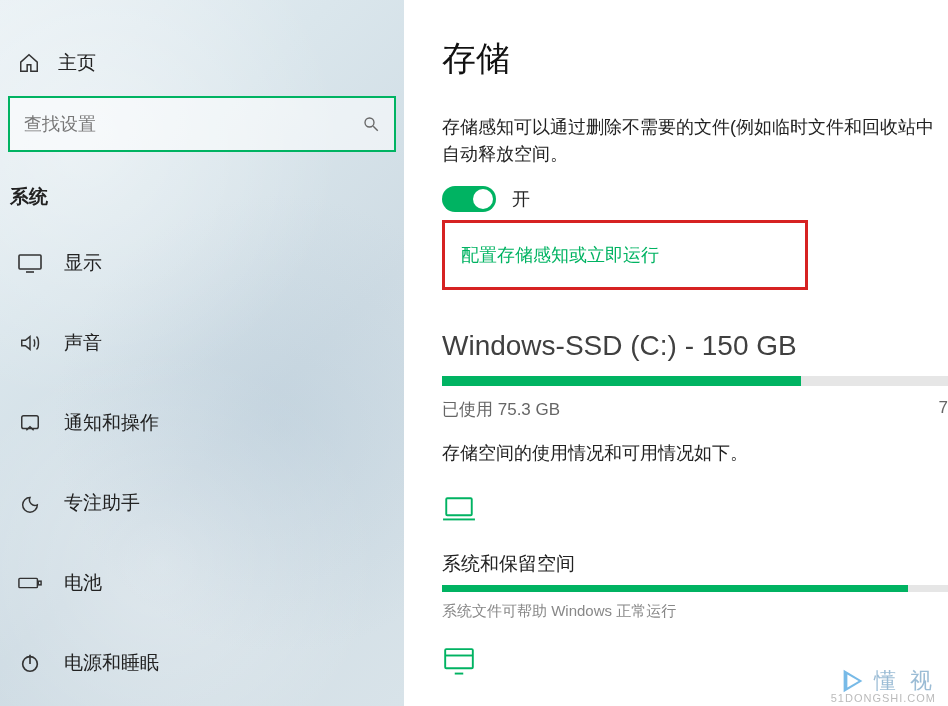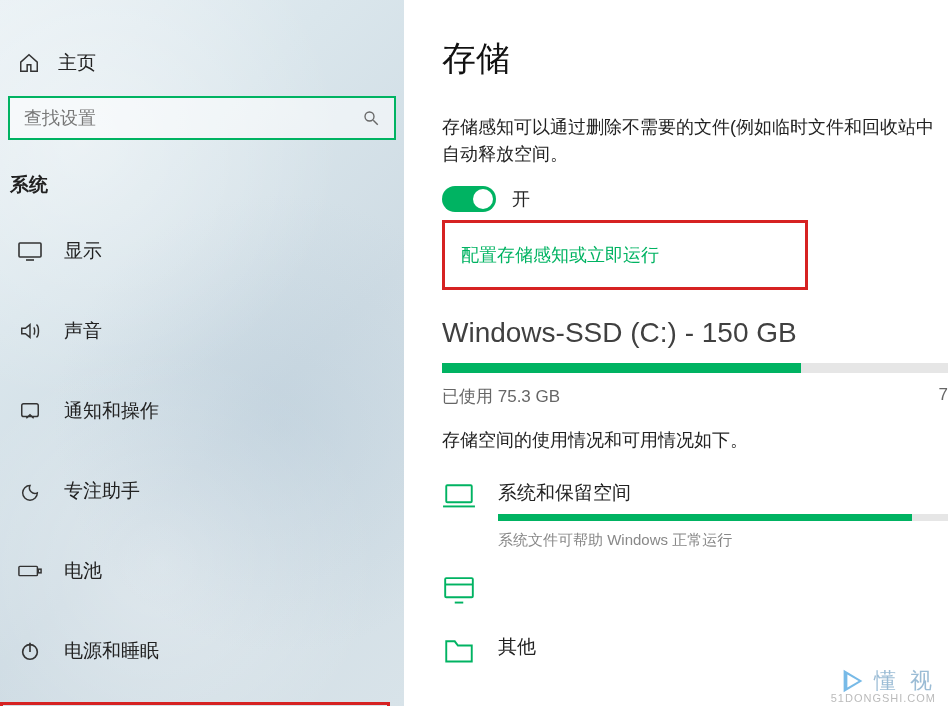--- a/index.html
+++ b/index.html
@@ -29,21 +29,21 @@
       padding: 8px 18px 20px 18px;
       position: relative;
       z-index: 1;
     }
     .home-icon { width: 22px; height: 22px; }
     .home-label { font-size: 19px; color: #222; }
     
     .search-wrap {
       margin: 0 8px 20px 8px;
       border: 2px solid #00b362;
-      height: 44px;
+      height: 56px;
       display: flex;
       align-items: center;
       padding: 0 14px;
       background: rgba(255,255,255,0.55);
       position: relative;
       z-index: 1;
     }
     .search-input {
       flex: 1;
       border: none;
@@ -101,36 +101,37 @@
       position: absolute; right: 3px; top: 3px;
       width: 20px; height: 20px; border-radius: 50%; background: #fff;
     }
     .toggle-label { font-size: 18px; color: #222; }
     
     .config-box {
       border: 3px solid #d62222;
       padding: 20px 16px;
       margin-top: 6px;
       margin-right: 140px;
-      margin-bottom: 27px;
+      margin-bottom: 40px;
     }
     .config-link { color: #00b362; font-size: 18px; cursor: pointer; }
     
     .drive-title { font-size: 28px; color: #404040; margin-bottom: 14px; }
     .drive-bar {
       height: 10px; background: #e6e6e6; position: relative; margin-bottom: 12px; margin-right: 0;
     }
     .drive-bar .fill { position: absolute; left: 0; top: 0; bottom: 0; background: #00b362; }
     .drive-used-row { display: flex; justify-content: space-between; font-size: 17px; color: #666; margin-bottom: 20px; }
     .drive-desc { font-size: 18px; color: #222; margin-bottom: 28px; }
     
     .category {
       display: flex;
       gap: 22px;
       margin-bottom: 24px;
+      flex-direction: column;
     }
     .cat-icon-wrap { width: 34px; height: 34px; color: #00b362; margin-top: 2px; flex-shrink: 0; }
     .cat-body { flex: 1; padding-right: 0; }
     .cat-title { font-size: 19px; color: #222; margin-bottom: 8px; }
     .cat-bar { height: 7px; background: #e6e6e6; position: relative; margin-bottom: 10px; }
     .cat-bar .fill { position: absolute; left: 0; top: 0; bottom: 0; background: #00b362; }
     .cat-sub { font-size: 15px; color: #888; }
     
     .watermark {
       position: absolute;

